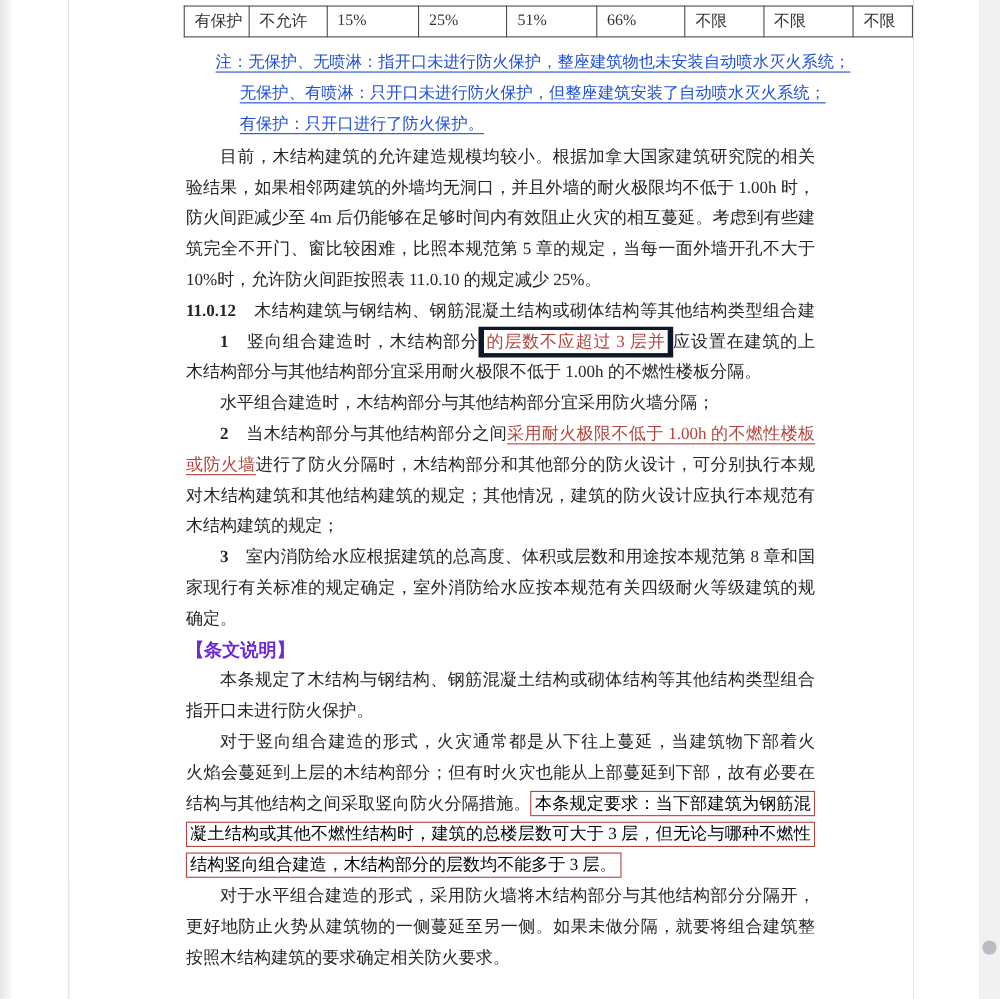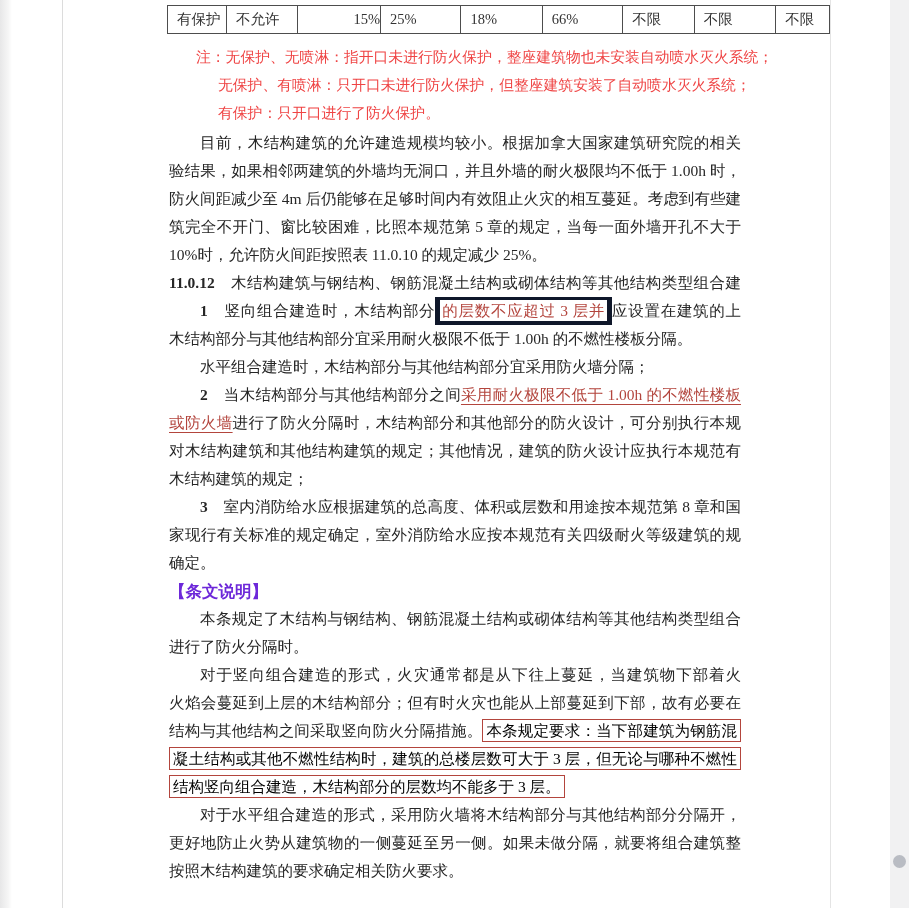--- a/index.html
+++ b/index.html
@@ -29,22 +29,22 @@
   }
   .ratio-table td{
     border:1px solid #4d4d4d;height:27px;
     padding:0 0 0 9px;font-size:14.5px;color:#333;
     white-space:nowrap;overflow:hidden;vertical-align:middle;
   }
 
   
   .notes{margin:9px 0 0 106px;width:580px;}
   .note-line{
-    height:28px;line-height:28px;font-size:14.8px;color:#ef4444;
-    text-underline-offset:4px;
+    height:28px;line-height:28px;font-size:14.8px;color:#1d4ed8;
+    text-decoration:underline;text-underline-offset:4px;
     text-decoration-thickness:1px;white-space:nowrap;
   }
 
   
   .doc-body{margin:2px 0 0 106px;width:572px;}
   .line{
     height:28px;line-height:28px;font-size:15.5px;color:#262626;
     overflow:visible;white-space:nowrap;
   }
   .line.j{
@@ -74,23 +74,23 @@
 <div class="left-shade"></div>
 <div class="page-left-edge"></div>
 <div class="page-right-edge"></div>
 
 <div class="page">
   <table class="ratio-table">
     <tbody>
       <tr>
           <td style="width: 49px;">有保护</td>
           <td style="width: 61px;">不允许</td>
-          <td style="width: 74px; text-align: right;">15%</td>
+          <td style="width: 74px;">15%</td>
           <td style="width: 71px;">25%</td>
-          <td style="width: 72px;">18%</td>
+          <td style="width: 72px;">51%</td>
           <td style="width: 71px;">66%</td>
           <td style="width: 62px;">不限</td>
           <td style="width: 72px;">不限</td>
           <td style="width: 44px;">不限</td>
         </tr>
     </tbody>
   </table>
 
   <div class="notes">
       <div class="note-line" style="margin-left: 27px;">注：无保护、无喷淋：指开口未进行防火保护，整座建筑物也未安装自动喷水灭火系统；</div>
@@ -110,21 +110,21 @@
       <div class="line" style="padding-left: 31px;"><span class="seg-normal">水平组合建造时，木结构部分与其他结构部分宜采用防火墙分隔；</span></div>
       <div class="line j" style="padding-left: 31px;"><span class="seg-bold">2</span><span class="seg-normal">　当木结构部分与其他结构部分之间</span><span class="seg-red-underline">采用耐火极限不低于 1.00h 的不燃性楼板</span></div>
       <div class="line j"><span class="seg-red-underline">或防火墙</span><span class="seg-normal">进行了防火分隔时，木结构部分和其他部分的防火设计，可分别执行本规范</span></div>
       <div class="line j"><span class="seg-normal">对木结构建筑和其他结构建筑的规定；其他情况，建筑的防火设计应执行本规范有关</span></div>
       <div class="line"><span class="seg-normal">木结构建筑的规定；</span></div>
       <div class="line j" style="padding-left: 31px;"><span class="seg-bold">3</span><span class="seg-normal">　室内消防给水应根据建筑的总高度、体积或层数和用途按本规范第 8 章和国</span></div>
       <div class="line j"><span class="seg-normal">家现行有关标准的规定确定，室外消防给水应按本规范有关四级耐火等级建筑的规定</span></div>
       <div class="line"><span class="seg-normal">确定。</span></div>
       <div class="line"><span class="seg-heading">【条文说明】</span></div>
       <div class="line j" style="padding-left: 31px;"><span class="seg-normal">本条规定了木结构与钢结构、钢筋混凝土结构或砌体结构等其他结构类型组合建</span></div>
-      <div class="line"><span class="seg-normal">进行了防火分隔时。</span></div>
+      <div class="line"><span class="seg-normal">指开口未进行防火保护。</span></div>
       <div class="line j" style="padding-left: 31px;"><span class="seg-normal">对于竖向组合建造的形式，火灾通常都是从下往上蔓延，当建筑物下部着火时，</span></div>
       <div class="line j"><span class="seg-normal">火焰会蔓延到上层的木结构部分；但有时火灾也能从上部蔓延到下部，故有必要在木</span></div>
       <div class="line j"><span class="seg-normal">结构与其他结构之间采取竖向防火分隔措施。</span><span class="seg-red-boxed-red">本条规定要求：当下部建筑为钢筋混</span></div>
       <div class="line j"><span class="seg-red-boxed-red">凝土结构或其他不燃性结构时，建筑的总楼层数可大于 3 层，但无论与哪种不燃性</span></div>
       <div class="line"><span class="seg-red-boxed-red">结构竖向组合建造，木结构部分的层数均不能多于 3 层。</span></div>
       <div class="line j" style="padding-left: 31px;"><span class="seg-normal">对于水平组合建造的形式，采用防火墙将木结构部分与其他结构部分分隔开，能</span></div>
       <div class="line j"><span class="seg-normal">更好地防止火势从建筑物的一侧蔓延至另一侧。如果未做分隔，就要将组合建筑整体</span></div>
       <div class="line"><span class="seg-normal">按照木结构建筑的要求确定相关防火要求。</span></div>
     </div>
 </div>

